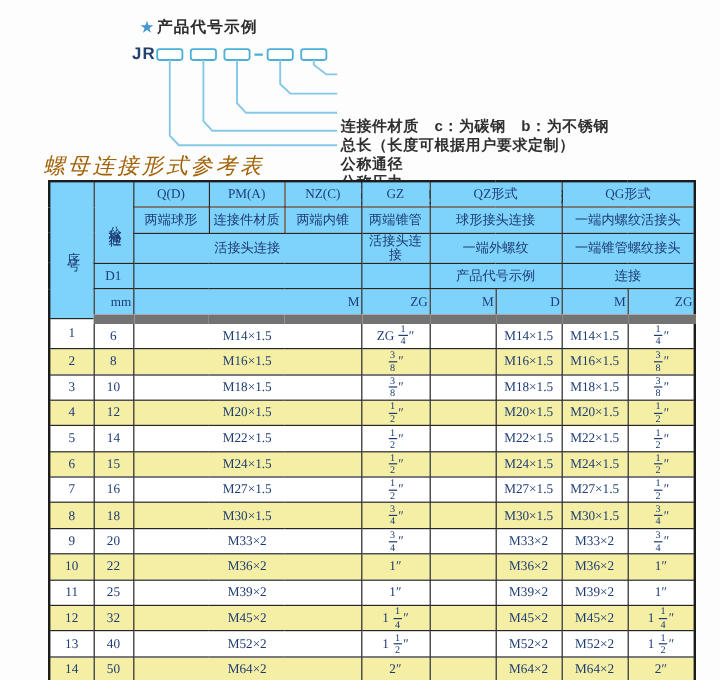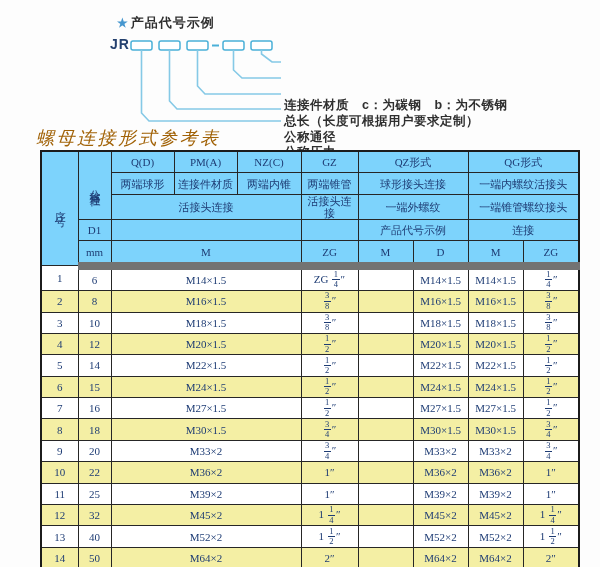--- a/index.html
+++ b/index.html
@@ -53,21 +53,21 @@
     border:1px solid #262626;
     text-align:center;vertical-align:middle;
     padding:0 1px;
     height:20.4px;
     line-height:1.1;
     font-weight:normal;
     overflow:hidden;
   }
   table.ref{border:2px solid #1c1c1c;border-bottom:3px solid #111;}
   thead th{background:#7dd3fc;}
-  thead tr.unit-row th{border-bottom:8px solid #737373;}
+  thead tr.unit-row th{border-bottom:8px solid #737373;text-align:right;}
   tbody tr.alt td{background:#f4efa4;}
   tbody tr td{background:#ffffff;}
   .vert{
     writing-mode:vertical-rl;text-orientation:upright;
     letter-spacing:6px;display:inline-block;line-height:1;
   }
   .frac{
     display:inline-block;vertical-align:-0.5em;
     text-align:center;font-size:8.5px;line-height:1.1;
     margin:0 1px;

